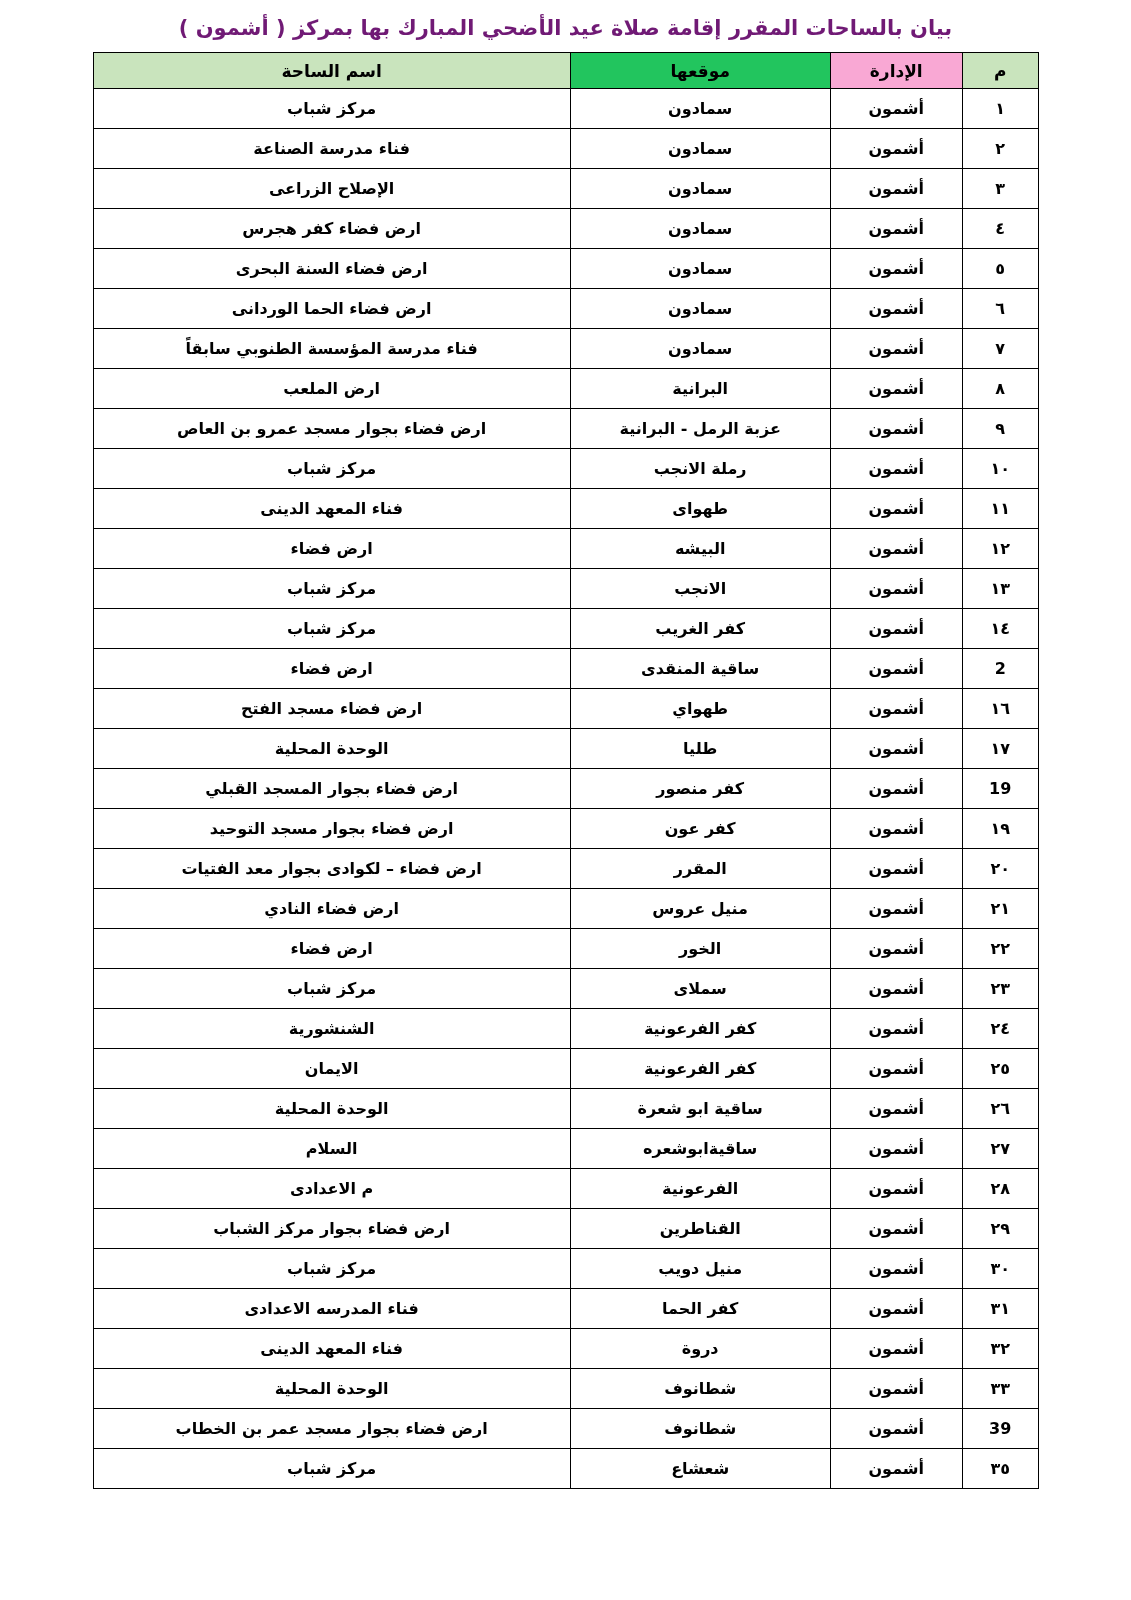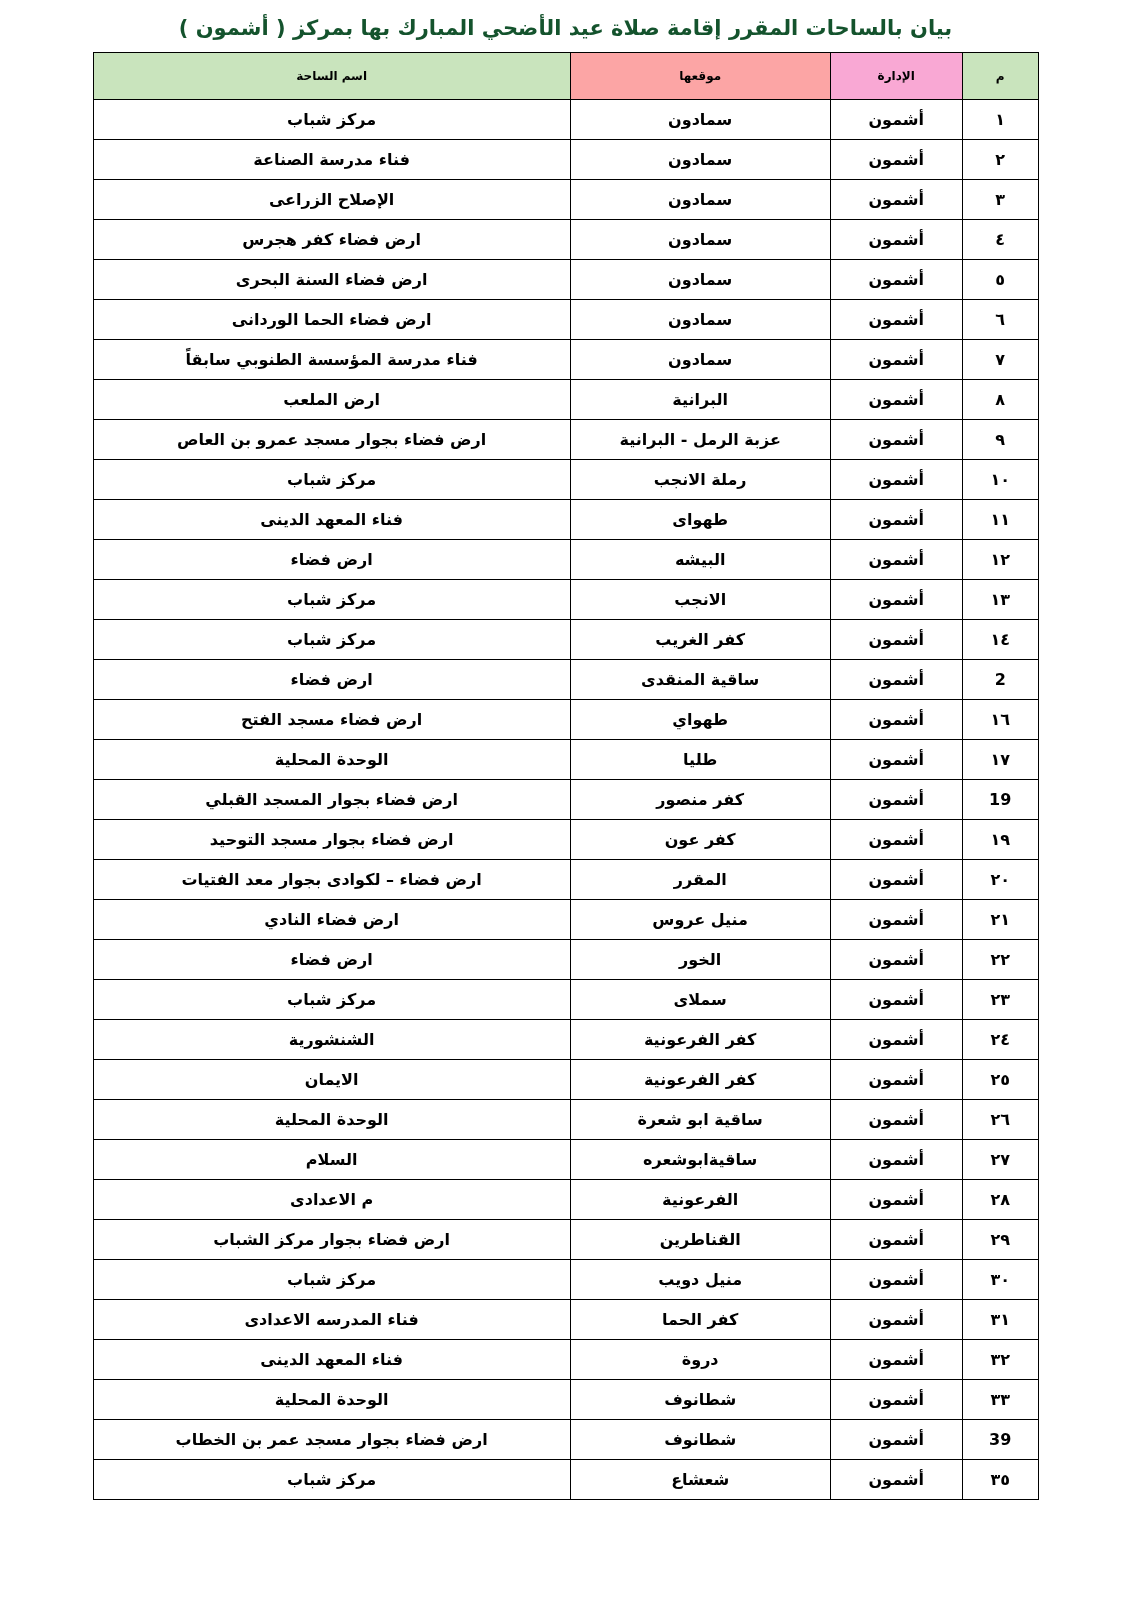--- a/index.html
+++ b/index.html
@@ -13,21 +13,21 @@
     height: 1600px;
     background: #ffffff;
     margin: 0 auto;
     padding-top: 16px;
     overflow: hidden;
   }
   .doc-title {
     text-align: center;
     font-size: 21px;
     font-weight: bold;
-    color: #14532d;
+    color: #701a75;
     margin-bottom: 12px;
     letter-spacing: 0.2px;
   }
   table.prayer-table {
     width: 946px;
     margin: 0 auto;
     border-collapse: collapse;
     table-layout: fixed;
   }
   table.prayer-table th,
@@ -37,22 +37,22 @@
     vertical-align: middle;
     font-weight: bold;
     font-size: 16px;
     color: #000;
     height: 40px;
     padding: 2px 6px;
     overflow: hidden;
     white-space: nowrap;
   }
   table.prayer-table thead th {
-    height: 47px;
-    font-size: 12px;
+    height: 36px;
+    font-size: 17px;
   }
   .col-num      { width: 8%; }
   .col-admin    { width: 14%; }
   .col-location { width: 27.5%; }
   .col-name     { width: 50.5%; }
 </style>
 </head>
 <body>
 
 <div class="page">
@@ -63,21 +63,21 @@
     <colgroup>
       <col class="col-num">
       <col class="col-admin">
       <col class="col-location">
       <col class="col-name">
     </colgroup>
     <thead>
       <tr>
         <th class="col-num" style="background: rgb(201, 228, 189);">م</th>
         <th class="col-admin" style="background: #f9a8d4;">الإدارة</th>
-        <th class="col-location" style="background: #fca5a5;">موقعها</th>
+        <th class="col-location" style="background: #22c55e;">موقعها</th>
         <th class="col-name" style="background: rgb(201, 228, 189);">اسم الساحة</th>
       </tr>
     </thead>
     <tbody>
         <tr>
           <td class="col-num">١</td>
           <td class="col-admin">أشمون</td>
           <td class="col-location">سمادون</td>
           <td class="col-name">مركز شباب</td>
         </tr>

